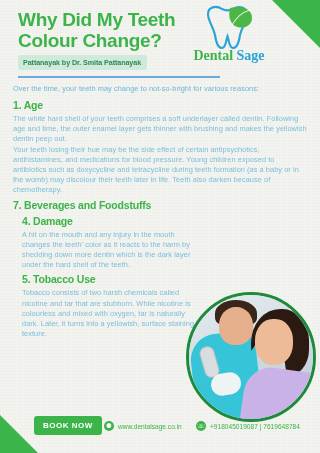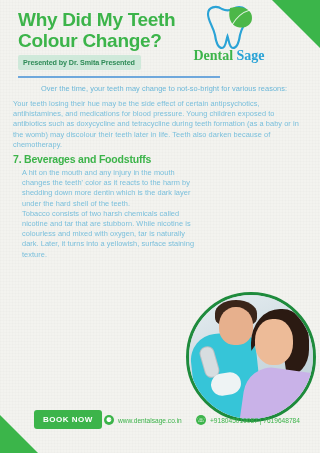--- a/index.html
+++ b/index.html
@@ -118,21 +118,20 @@
     left: 13px;
     top: 84px;
     width: 296px;
   }
   .intro {
     color: #6bb7d8;
     font-size: 7.4px;
     line-height: 10px;
     margin-bottom: 5px;
     letter-spacing: 0.05px;
-    margin-left: 28px;
   }
   .sec-head {
     color: #3cb44a;
     font-weight: bold;
     font-size: 10.5px;
     line-height: 13px;
     margin: 3px 0 2px 0;
     letter-spacing: -0.2px;
   }
   .sec-body {
@@ -225,21 +224,21 @@
     width: 30px; height: 22px;
     background: #eef3f4;
     border-radius: 12px;
     transform: rotate(-10deg);
   }
 
   
   .footer {
     position: absolute;
     left: 0;
-    bottom: 16px;
+    bottom: 10px;
     width: 320px;
     height: 33px;
   }
   .book-btn {
     position: absolute;
     left: 34px;
     top: 6px;
     background: #3cb44a;
     color: #ffffff;
     font-size: 8px;
@@ -275,21 +274,21 @@
 </head>
 <body>
 
 <div class="poster">
 
   <div class="corner-tr"></div>
   <div class="corner-bl"></div>
 
   <div class="header">
     <div class="title">Why Did My Teeth Colour Change?</div>
-    <div class="byline">Presented by Dr. Smita Presented</div>
+    <div class="byline">Pattanayak by Dr. Smita Pattanayak</div>
 
     <div class="logo">
       <div class="logo-mark">
         <svg viewBox="0 0 62 46" width="62" height="46">
           <path d="M12 10 C12 3, 20 1, 26 5 C30 7, 33 7, 37 5 C43 1, 51 3, 51 11
                    C51 18, 46 22, 44 31 C43 38, 41 44, 37 44 C33 44, 33 36, 31.5 32
                    C30 36, 30 44, 26 44 C22 44, 20 38, 19 31 C17 22, 12 17, 12 10 Z" fill="none" stroke="#2aa3d6" stroke-width="2.1"></path>
           <path d="M34 4 C48 1, 56 6, 56 14 C56 22, 47 26, 39 22 C34 19, 32 12, 34 4 Z" fill="#4cb748"></path>
           <path d="M36 21 C40 14, 47 8, 54 6" fill="none" stroke="#ffffff" stroke-width="1.1" opacity="0.8"></path>
         </svg>
@@ -299,34 +298,40 @@
       </div>
     </div>
   </div>
 
   <div class="divider"></div>
 
   <div class="content">
 
     <div class="intro">Over the time, your teeth may change to not-so-bright for various reasons:</div>
 
+    <div>
+      <div class="sec-head">1. Age</div>
+      <div class="sec-body">The white hard shell of your teeth comprises a soft underlayer called dentin. Following age and time, the outer enamel layer gets thinner with brushing and makes the yellowish dentin peep out.</div>
+    </div>
 
     <div>
       <div class="sec-body">Your teeth losing their hue may be the side effect of certain antipsychotics, antihistamines, and medications for blood pressure. Young children exposed to antibiotics such as doxycycline and tetracycline during teeth formation (as a baby or in the womb) may discolour their teeth later in life. Teeth also darken because of chemotherapy.</div>
     </div>
 
     <div>
       <div class="sec-head">7. Beverages and Foodstuffs</div>
     </div>
 
     <div class="indent">
+      <div class="sec-head">4. Damage</div>
       <div class="sec-body narrow">A hit on the mouth and any injury in the mouth changes the teeth' color as it reacts to the harm by shedding down more dentin which is the dark layer under the hard shell of the teeth.</div>
     </div>
 
     <div class="indent">
+      <div class="sec-head">5. Tobacco Use</div>
       <div class="sec-body narrow">Tobacco consists of two harsh chemicals called nicotine and tar that are stubborn. While nicotine is colourless and mixed with oxygen, tar is naturally dark. Later, it turns into a yellowish, surface staining texture.</div>
     </div>
 
   </div>
 
   <div class="photo">
     <div class="photo-inner">
       <div class="ph-bg"></div>
       <div class="ph-nurse-body"></div>
       <div class="ph-nurse-hair"></div>

